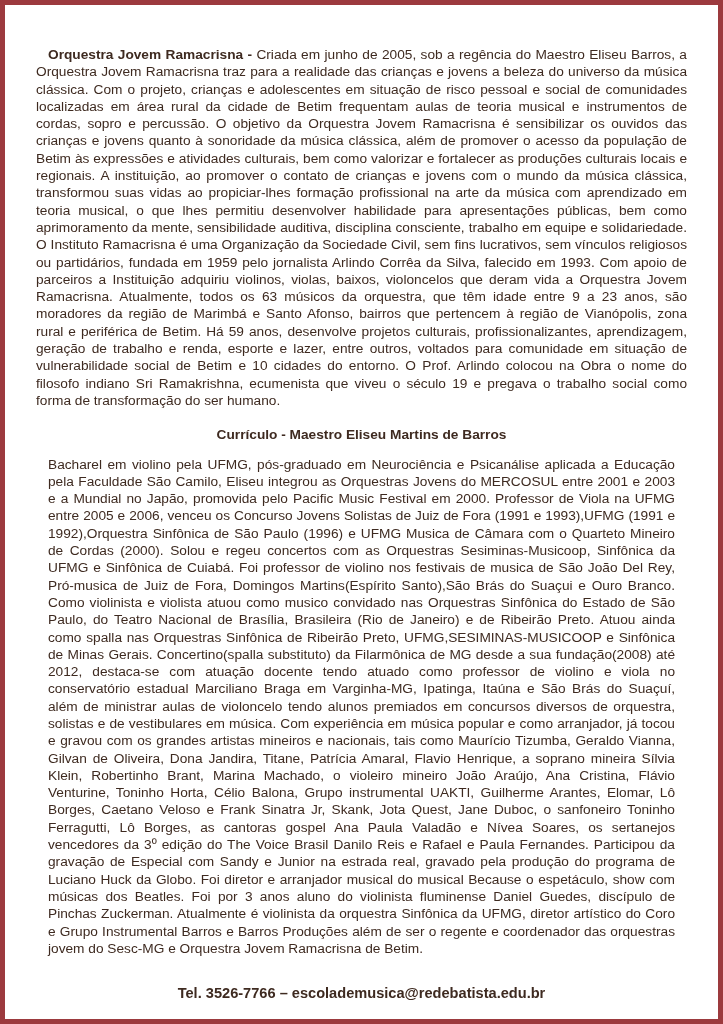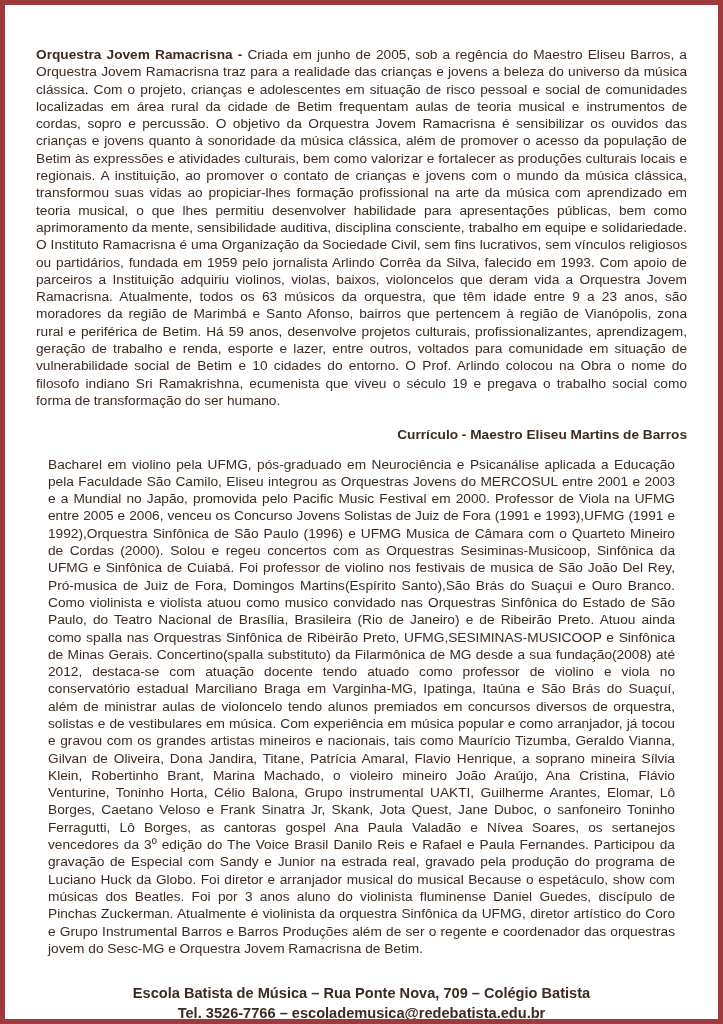--- a/index.html
+++ b/index.html
@@ -20,44 +20,43 @@
     font-size: 13.7px;
     line-height: 17.3px;
   }
   .para {
     margin: 0;
     text-align: justify;
   }
   .heading {
     margin: 17px 0 0 0;
     font-weight: bold;
-    text-align: right;
+    text-align: center;
   }
   .para-2 {
     margin: 12px;
     text-align: justify;
   }
   .footer {
     margin-top: 26px;
     text-align: center;
     font-weight: bold;
     font-size: 14.6px;
     line-height: 20px;
   }
-  strong { font-weight: bold; }
+  strong { font-weight: bold; margin-left: 12px; }
 </style>
 </head>
 <body>
 
 <div class="page">
 
   <p class="para"><strong>Orquestra Jovem Ramacrisna - </strong><span>Criada em junho de 2005, sob a regência do Maestro Eliseu Barros, a Orquestra Jovem Ramacrisna traz para a realidade das crianças e jovens a beleza do universo da música clássica. Com o projeto, crianças e adolescentes em situação de risco pessoal e social de comunidades localizadas em área rural da cidade de Betim frequentam aulas de teoria musical e instrumentos de cordas, sopro e percussão. O objetivo da Orquestra Jovem Ramacrisna é sensibilizar os ouvidos das crianças e jovens quanto à sonoridade da música clássica, além de promover o acesso da população de Betim às expressões e atividades culturais, bem como valorizar e fortalecer as produções culturais locais e regionais. A instituição, ao promover o contato de crianças e jovens com o mundo da música clássica, transformou suas vidas ao propiciar-lhes formação profissional na arte da música com aprendizado em teoria musical, o que lhes permitiu desenvolver habilidade para apresentações públicas, bem como aprimoramento da mente, sensibilidade auditiva, disciplina consciente, trabalho em equipe e solidariedade. O Instituto Ramacrisna é uma Organização da Sociedade Civil, sem fins lucrativos, sem vínculos religiosos ou partidários, fundada em 1959 pelo jornalista Arlindo Corrêa da Silva, falecido em 1993. Com apoio de parceiros a Instituição adquiriu violinos, violas, baixos, violoncelos que deram vida a Orquestra Jovem Ramacrisna. Atualmente, todos os 63 músicos da orquestra, que têm idade entre 9 a 23 anos, são moradores da região de Marimbá e Santo Afonso, bairros que pertencem à região de Vianópolis, zona rural e periférica de Betim. Há 59 anos, desenvolve projetos culturais, profissionalizantes, aprendizagem, geração de trabalho e renda, esporte e lazer, entre outros, voltados para comunidade em situação de vulnerabilidade social de Betim e 10 cidades do entorno. O Prof. Arlindo colocou na Obra o nome do filosofo indiano Sri Ramakrishna, ecumenista que viveu o século 19 e pregava o trabalho social como forma de transformação do ser humano.</span></p>
 
   <p class="heading">Currículo - Maestro Eliseu Martins de Barros</p>
 
   <p class="para para-2">Bacharel em violino pela UFMG, pós-graduado em Neurociência e Psicanálise aplicada a Educação pela Faculdade São Camilo, Eliseu integrou as Orquestras Jovens do MERCOSUL entre 2001 e 2003 e a Mundial no Japão, promovida pelo Pacific Music Festival em 2000. Professor de Viola na UFMG entre 2005 e 2006, venceu os Concurso Jovens Solistas de Juiz de Fora (1991 e 1993),UFMG (1991 e 1992),Orquestra Sinfônica de São Paulo (1996) e UFMG Musica de Câmara com o Quarteto Mineiro de Cordas (2000). Solou e regeu concertos com as Orquestras Sesiminas-Musicoop, Sinfônica da UFMG e Sinfônica de Cuiabá. Foi professor de violino nos festivais de musica de São João Del Rey, Pró-musica de Juiz de Fora, Domingos Martins(Espírito Santo),São Brás do Suaçui e Ouro Branco. Como violinista e violista atuou como musico convidado nas Orquestras Sinfônica do Estado de São Paulo, do Teatro Nacional de Brasília, Brasileira (Rio de Janeiro) e de Ribeirão Preto. Atuou ainda como spalla nas Orquestras Sinfônica de Ribeirão Preto, UFMG,SESIMINAS-MUSICOOP e Sinfônica de Minas Gerais. Concertino(spalla substituto) da Filarmônica de MG desde a sua fundação(2008) até 2012, destaca-se com atuação docente tendo atuado como professor de violino e viola no conservatório estadual Marciliano Braga em Varginha-MG, Ipatinga, Itaúna e São Brás do Suaçuí, além de ministrar aulas de violoncelo tendo alunos premiados em concursos diversos de orquestra, solistas e de vestibulares em música. Com experiência em música popular e como arranjador, já tocou e gravou com os grandes artistas mineiros e nacionais, tais como Maurício Tizumba, Geraldo Vianna, Gilvan de Oliveira, Dona Jandira, Titane, Patrícia Amaral, Flavio Henrique, a soprano mineira Sílvia Klein, Robertinho Brant, Marina Machado, o violeiro mineiro João Araújo, Ana Cristina, Flávio Venturine, Toninho Horta, Célio Balona, Grupo instrumental UAKTI, Guilherme Arantes, Elomar, Lô Borges, Caetano Veloso e Frank Sinatra Jr, Skank, Jota Quest, Jane Duboc, o sanfoneiro Toninho Ferragutti, Lô Borges, as cantoras gospel Ana Paula Valadão e Nívea Soares, os sertanejos vencedores da 3º edição do The Voice Brasil Danilo Reis e Rafael e Paula Fernandes. Participou da gravação de Especial com Sandy e Junior na estrada real, gravado pela produção do programa de Luciano Huck da Globo. Foi diretor e arranjador musical do musical Because o espetáculo, show com músicas dos Beatles. Foi por 3 anos aluno do violinista fluminense Daniel Guedes, discípulo de Pinchas Zuckerman. Atualmente é violinista da orquestra Sinfônica da UFMG, diretor artístico do Coro e Grupo Instrumental Barros e Barros Produções além de ser o regente e coordenador das orquestras jovem do Sesc-MG e Orquestra Jovem Ramacrisna de Betim.</p>
 
   <div class="footer">
-    <div>Escola Batista de Música – Rua Ponte Nova, 709 – Colégio Batista</div>
     <div>Tel. 3526-7766 – escolademusica@redebatista.edu.br</div>
   </div>
 
 </div>
 
 </body></html>

